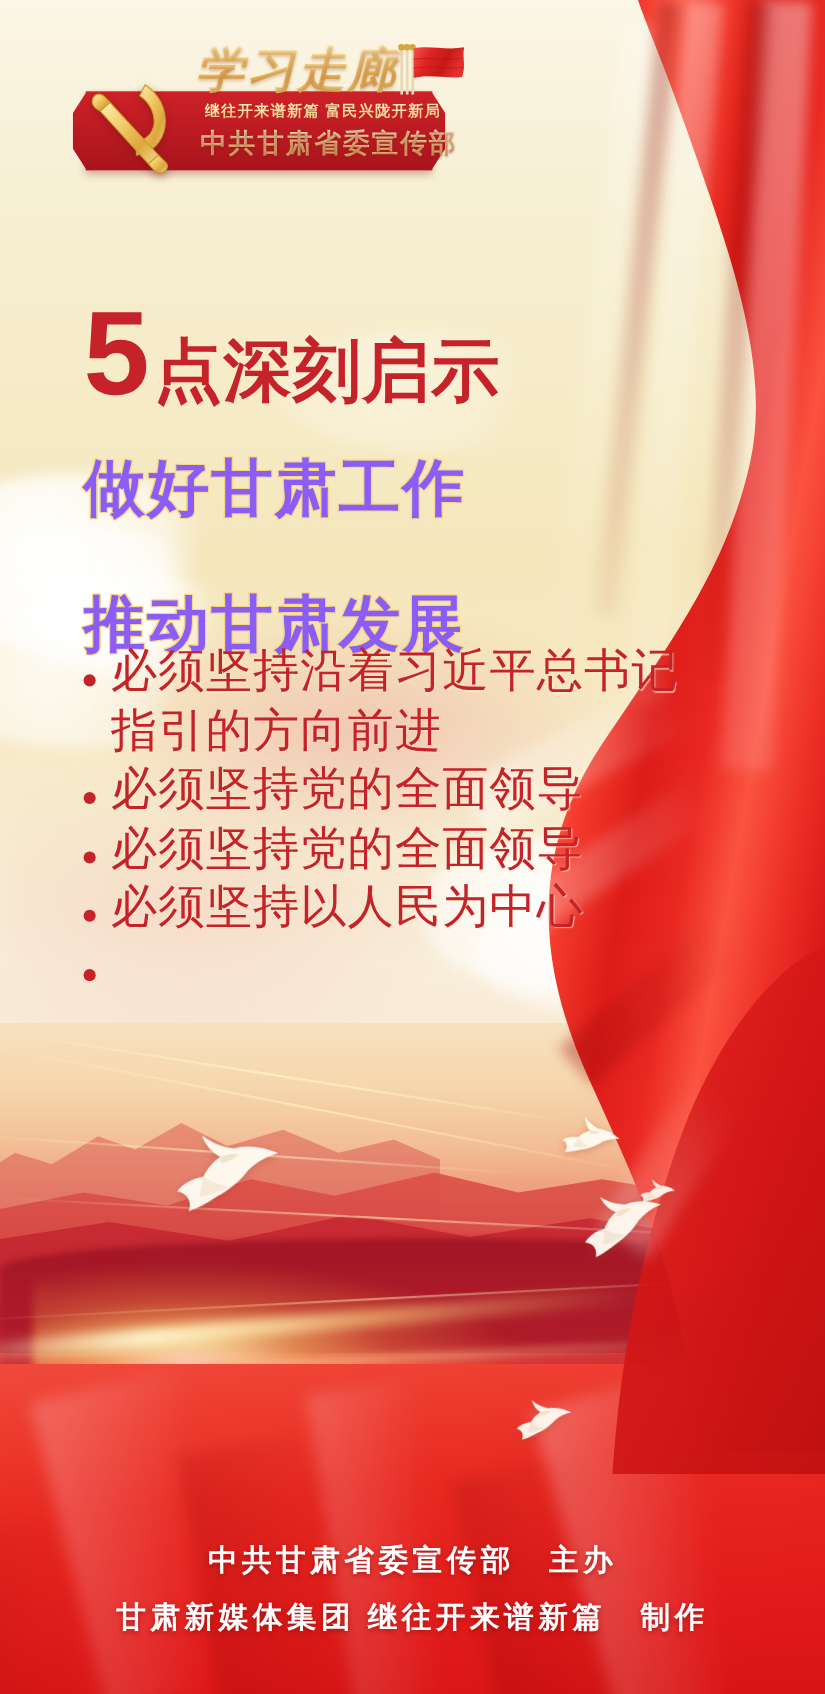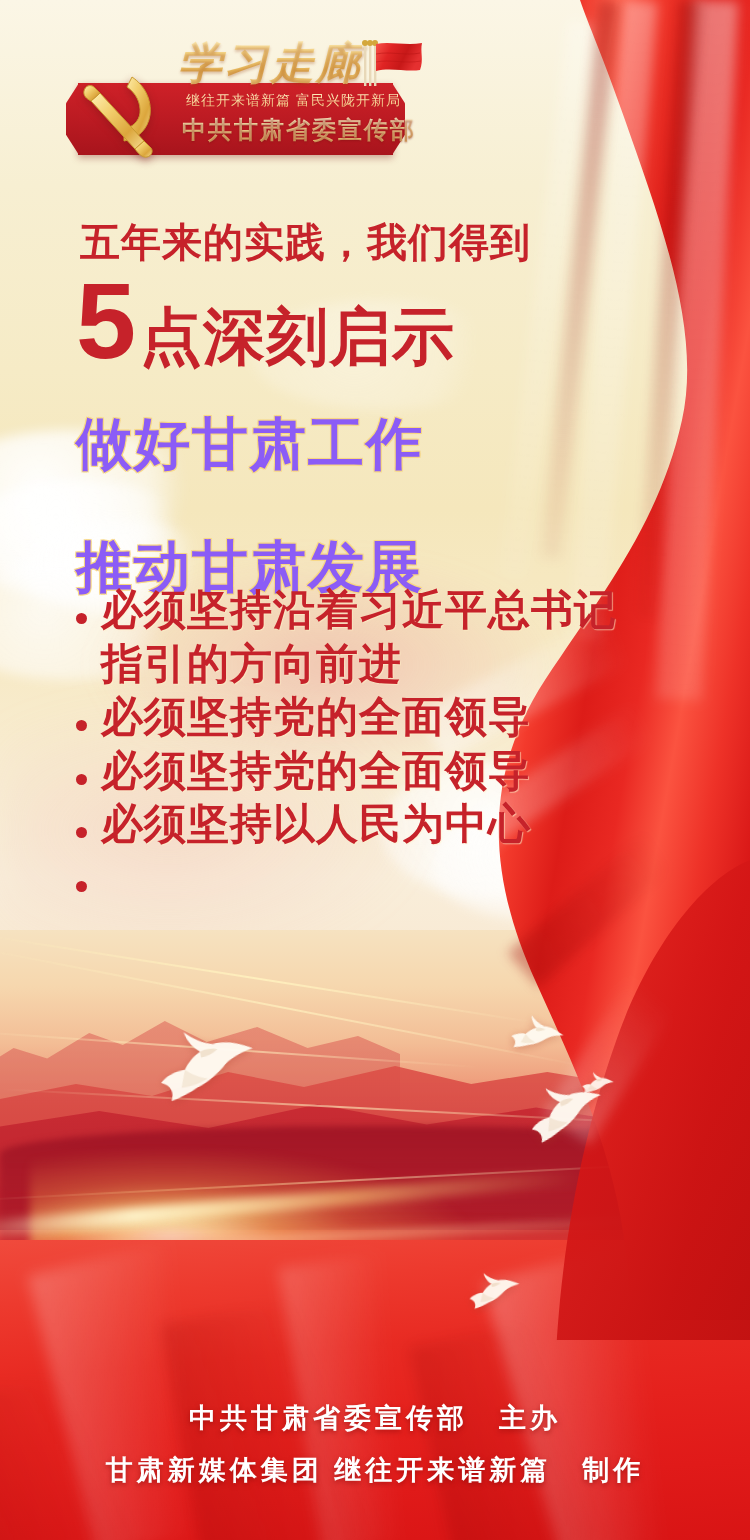--- a/index.html
+++ b/index.html
@@ -215,21 +215,21 @@
     font-size:44px;font-weight:700;letter-spacing:2px;
     font-style:italic;
     background:linear-gradient(180deg,#FFF3C8 0%,#F7D98A 30%,#E8B85A 62%,#F3D58E 100%);
     -webkit-background-clip:text;background-clip:text;color:transparent;
     text-shadow:0 2px 3px rgba(150,60,10,.30);
     white-space:nowrap;
   }
   .flag{position:absolute;left:278px;top:4px;width:72px;height:50px;}
   .line-small{
     position:absolute;left:108px;top:56px;
-    font-size:14px;font-weight:400;letter-spacing:1px;white-space:nowrap;
+    font-size:14px;font-weight:700;letter-spacing:1px;white-space:nowrap;
     background:linear-gradient(180deg,#FFF0C2,#EFC478);
     -webkit-background-clip:text;background-clip:text;color:transparent;
   }
   .line-big{
     position:absolute;left:104px;top:78px;
     font-size:24px;font-weight:700;letter-spacing:2px;white-space:nowrap;
     background:linear-gradient(180deg,#FFF6D6 0%,#F6DA96 45%,#E5B863 100%);
     -webkit-background-clip:text;background-clip:text;color:transparent;
     text-shadow:0 1px 2px rgba(120,20,20,.4);
   }
@@ -268,21 +268,21 @@
 
   
   .list{position:absolute;left:76px;top:585px;width:600px;}
   .li{display:flex;align-items:flex-start;margin-bottom:4px;}
   .dot{
     flex:0 0 auto;width:11px;height:11px;border-radius:50%;
     background:#C6222A;margin-top:28px;margin-right:14px;
   }
   .dot.blank{background:transparent;}
   .li-txt{
-    font-size:42px;font-weight:700;color:#C6222A;letter-spacing:1px;
+    font-size:42px;font-weight:400;color:#C6222A;letter-spacing:1px;
     line-height:1.18;white-space:nowrap;
     text-shadow:1px 1px 1px rgba(255,240,200,.6);
   }
 
   
   .footer{position:absolute;left:0;top:1400px;width:750px;text-align:center;}
   .foot-line{
     color:#FFFFFF;font-weight:700;letter-spacing:4px;white-space:nowrap;
     text-shadow:0 2px 5px rgba(130,10,10,.55);
   }
@@ -426,21 +426,20 @@
         <path d="M20 4 C34 1 50 6 66 3 C64 12 68 20 64 30 C50 32 34 27 20 31 Z" fill="url(#fl)"></path>
         <path d="M20 14 C34 11 50 16 64 13" stroke="#B81414" stroke-width="1" fill="none" opacity=".55"></path>
         <path d="M20 22 C34 19 50 24 65 21" stroke="#B81414" stroke-width="1" fill="none" opacity=".45"></path>
       </svg>
     </div>
 
     <div class="line-small">继往开来谱新篇  富民兴陇开新局</div>
     <div class="line-big">中共甘肃省委宣传部</div>
   </div>
 
-  <div class="kicker">五年来的实践，我们得到</div>
 
   <div class="big-row">
     <span class="big-num">5</span>
     <span class="big-txt">点深刻启示</span>
   </div>
 
   <div class="sub sub1">做好甘肃工作</div>
   <div class="sub sub2">推动甘肃发展</div>
 
   <div class="list" id="bullet-list">

